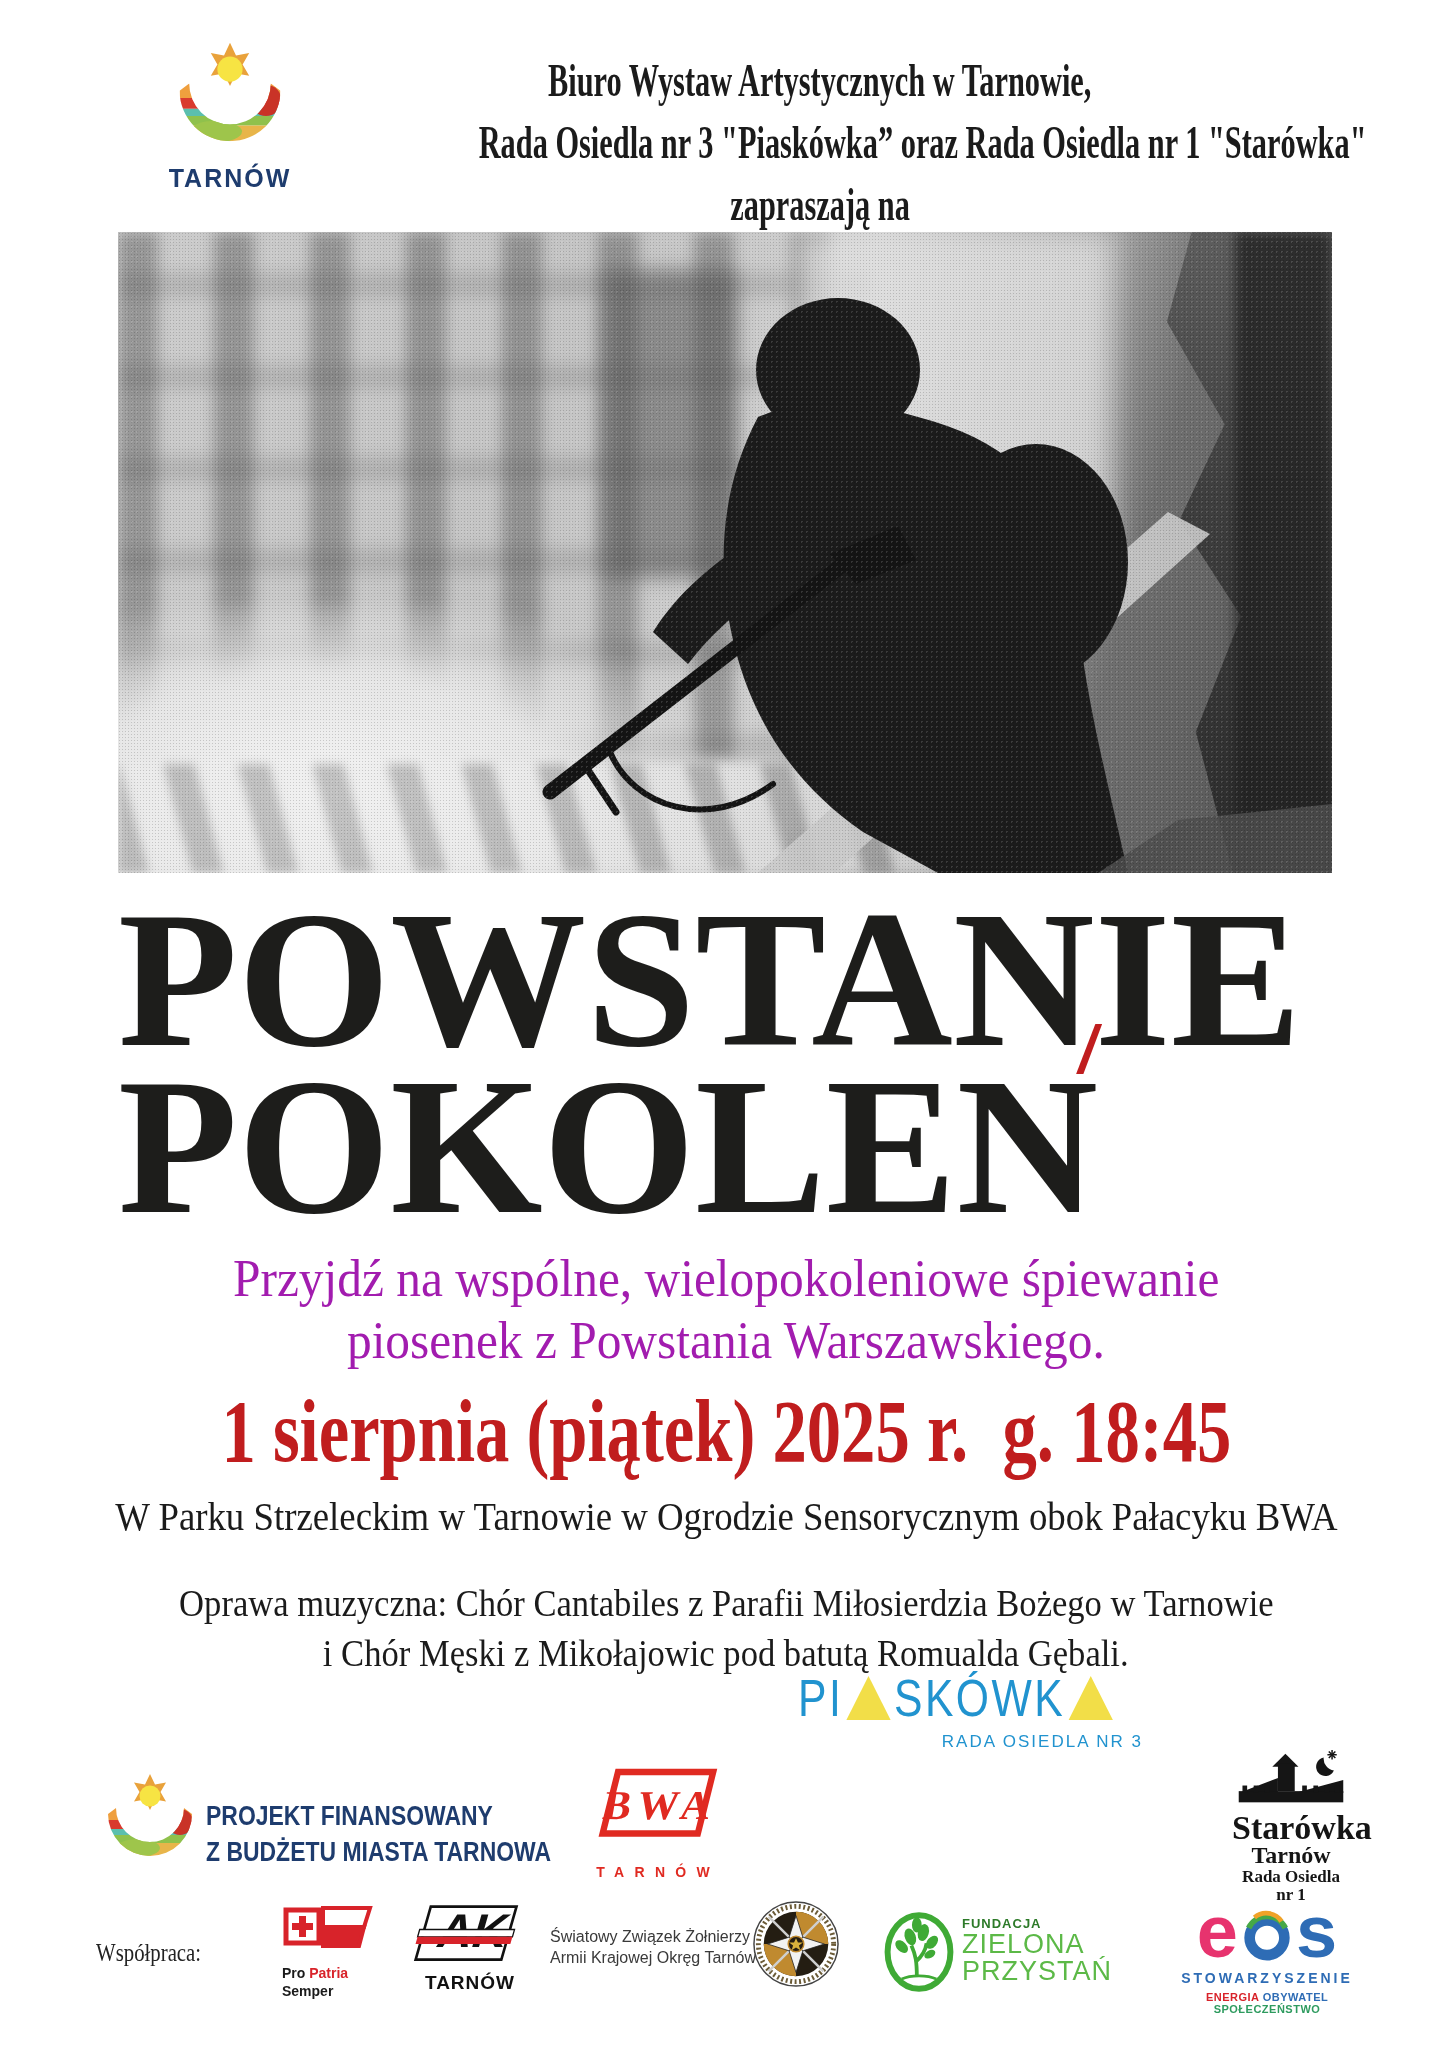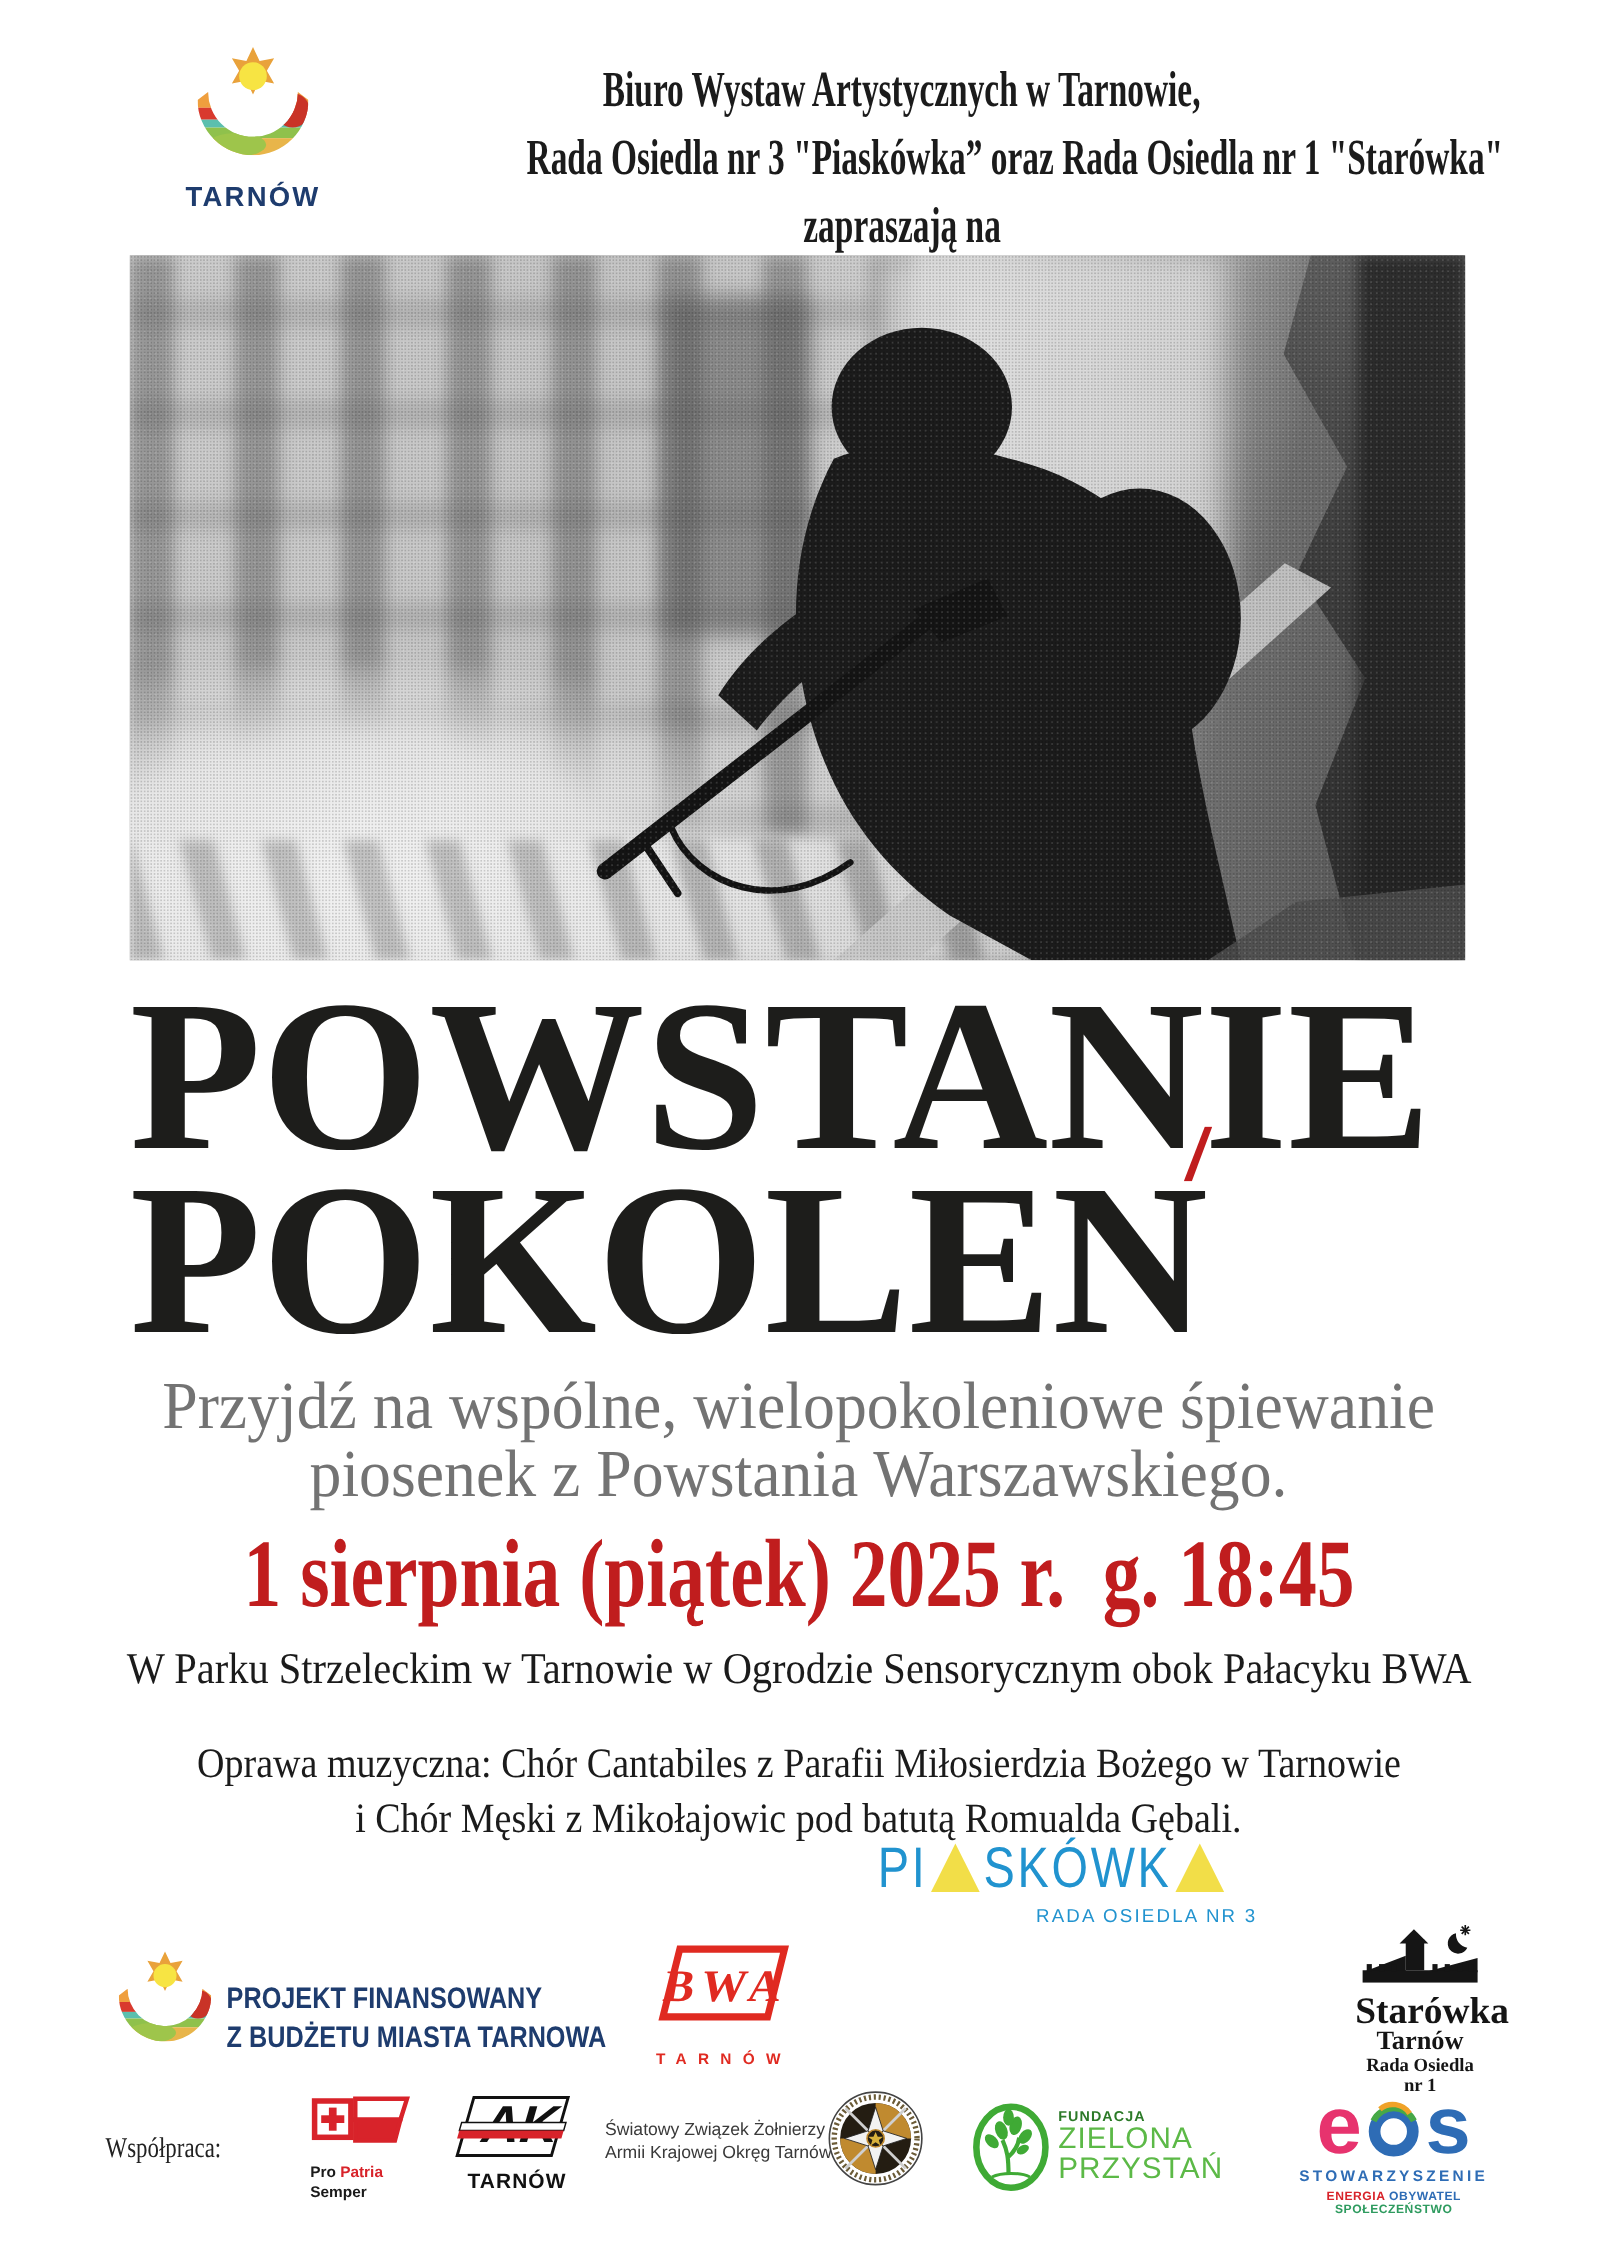--- a/index.html
+++ b/index.html
@@ -41,21 +41,21 @@
 
   
   .title{left:118px;top:895px;width:1230px;font-weight:bold;font-size:196px;line-height:167px;
          letter-spacing:0;color:#1d1d1b;}
   .title .rel{position:relative;display:inline-block;}
   .red-accent{position:absolute;top:-38px;right:-4px;width:26px;height:50px;
       background:var(--accent_red,#c01d1e);
       clip-path:polygon(74% 0,100% 0,28% 100%,0 100%);}
 
   
-  .subtitle{left:0;top:1248px;width:1452px;text-align:center;font-size:61px;line-height:62px;color:#737373;}
+  .subtitle{left:0;top:1248px;width:1452px;text-align:center;font-size:52px;line-height:62px;color:#a21caf;}
   .date{left:0;top:1382px;width:1452px;text-align:center;font-weight:bold;font-size:88px;line-height:100px;
         color:var(--accent_red,#c01d1e);}
   .location{left:0;top:1492px;width:1452px;text-align:center;font-size:40px;line-height:50px;color:#1b1b1b;}
   .music{left:0;top:1578px;width:1452px;text-align:center;font-size:38px;line-height:50px;color:#1b1b1b;}
   .sp-funding-logo{left:100px;top:1764px;width:100px;height:118px;}
   .sp-funding-text{left:206px;top:1798px;font-family:"Liberation Sans",sans-serif;font-weight:bold;
       font-size:27px;line-height:36px;color:var(--navy,#1e3c6e);}
   .sp-bwa{left:590px;top:1758px;width:140px;height:140px;}
   .sp-piaskowka{left:798px;top:1676px;width:345px;}
   .pia-name{display:flex;align-items:flex-end;gap:4px;color:var(--piaskowka_blue,#2193cf);

